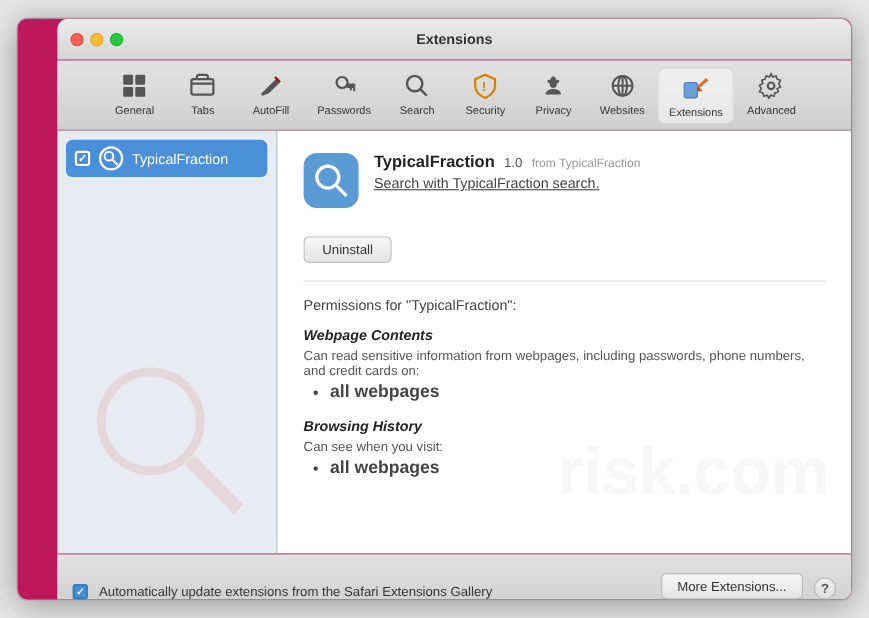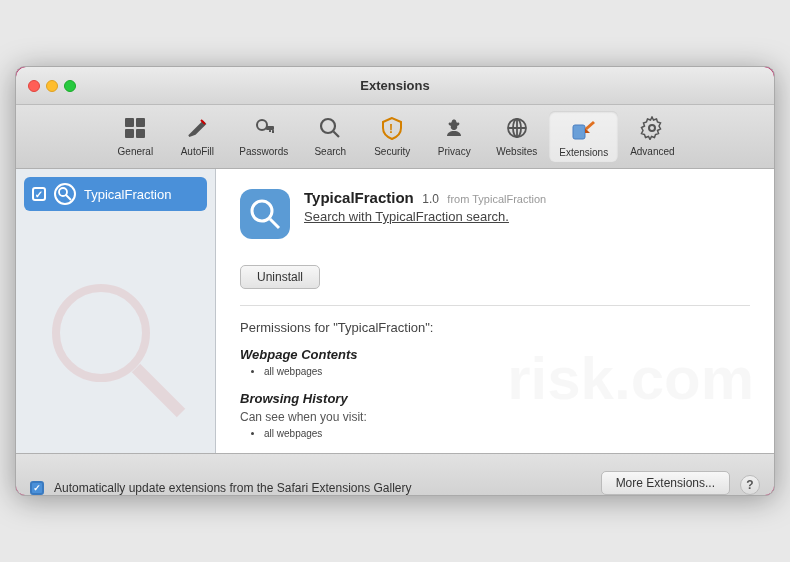--- a/index.html
+++ b/index.html
@@ -8,28 +8,29 @@
       background: #e8e8e8;
       display: flex;
       align-items: center;
       justify-content: center;
       width: 790px;
       height: 562px;
       overflow: hidden;
     }
     .window {
       width: 760px;
-      height: 430px;
+      height: 530px;
       background: #be185d;
       border-radius: 10px;
       box-shadow: 0 4px 30px rgba(0,0,0,0.35);
       display: flex;
       flex-direction: column;
       border: 1px solid #aaa;
       overflow: hidden;
+      padding-left: 36px;
     }
     
     .title-bar {
       background: linear-gradient(to bottom, #ebebeb, #d6d6d6);
       height: 38px;
       display: flex;
       align-items: center;
       justify-content: center;
       position: relative;
       border-bottom: 1px solid #bbb;
@@ -239,22 +240,23 @@
     .permission-desc {
       font-size: 12px;
       color: #555;
       margin-bottom: 4px;
     }
     .permission-list {
       list-style: disc;
       padding-left: 24px;
     }
     .permission-list li {
-      font-size: 10px;
+      font-size: 16px;
       color: #444;
+      font-weight: bold;
     }
     
     .right-watermark {
       position: absolute;
       bottom: 40px;
       right: 20px;
       opacity: 0.06;
       font-size: 60px;
       font-weight: bold;
       color: #888;
@@ -337,20 +339,30 @@
     <div class="toolbar-item">
       <span class="toolbar-icon">
         <svg width="24" height="24" viewBox="0 0 24 24" fill="#555">
           <rect x="2" y="2" width="9" height="9" rx="1"></rect>
           <rect x="13" y="2" width="9" height="9" rx="1"></rect>
           <rect x="2" y="13" width="9" height="9" rx="1"></rect>
           <rect x="13" y="13" width="9" height="9" rx="1"></rect>
         </svg>
       </span>
       <span class="toolbar-label">General</span>
+    </div>
+    <div class="toolbar-item">
+      <span class="toolbar-icon">
+        <svg width="24" height="24" viewBox="0 0 24 24" fill="none" stroke="#555" stroke-width="2">
+          <rect x="2" y="6" width="20" height="14" rx="2"></rect>
+          <path d="M2 10 h20"></path>
+          <path d="M7 6 V4 Q7 2 9 2 h6 Q17 2 17 4 V6"></path>
+        </svg>
+      </span>
+      <span class="toolbar-label">Tabs</span>
     </div>
     <div class="toolbar-item">
       <span class="toolbar-icon">
         <svg width="24" height="24" viewBox="0 0 24 24" fill="none" stroke="#555" stroke-width="2">
           <path d="M4 20 L8 16 L18 6 L20 8 L10 18 L4 20Z" fill="#555"></path>
           <path d="M16 4 L20 8" stroke="#c00" stroke-width="2"></path>
         </svg>
       </span>
       <span class="toolbar-label">AutoFill</span>
     </div>
@@ -467,20 +479,21 @@
       </div>
 
       <button class="uninstall-btn">Uninstall</button>
 
       <hr class="divider">
 
       <div class="permissions-title">Permissions for "TypicalFraction":</div>
 
       <div class="permission-section">
         <div class="permission-heading">Webpage Contents</div>
+        <div class="permission-desc">Can read sensitive information from webpages, including passwords, phone numbers, and credit cards on:</div>
         <ul class="permission-list">
           <li>all webpages</li>
         </ul>
       </div>
 
       <div class="permission-section">
         <div class="permission-heading">Browsing History</div>
         <div class="permission-desc">Can see when you visit:</div>
         <ul class="permission-list">
           <li>all webpages</li>

